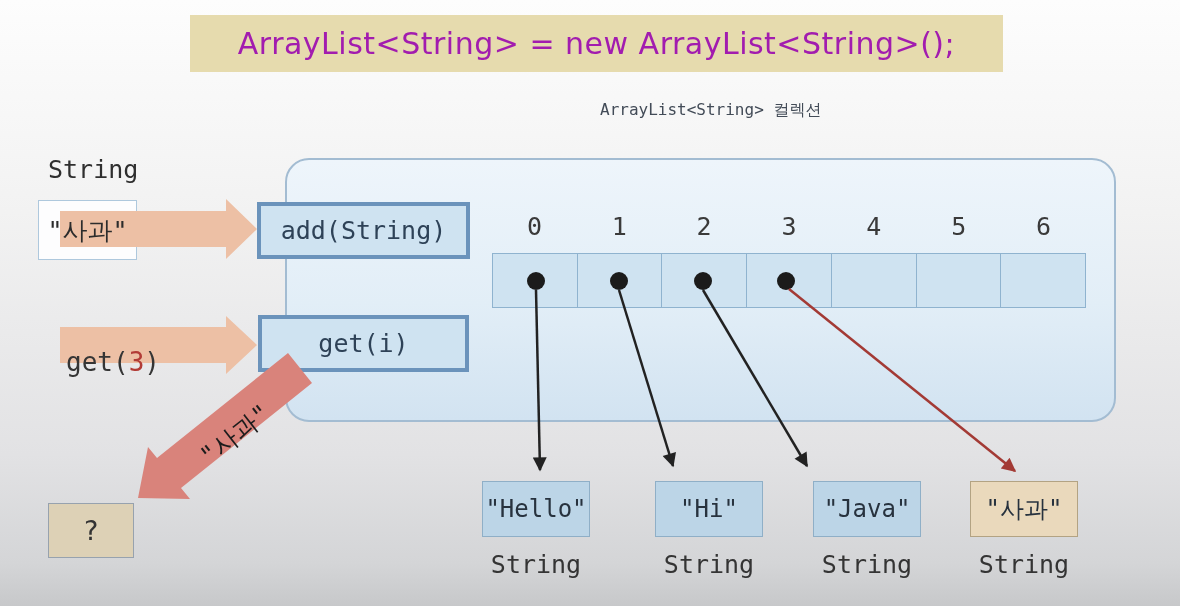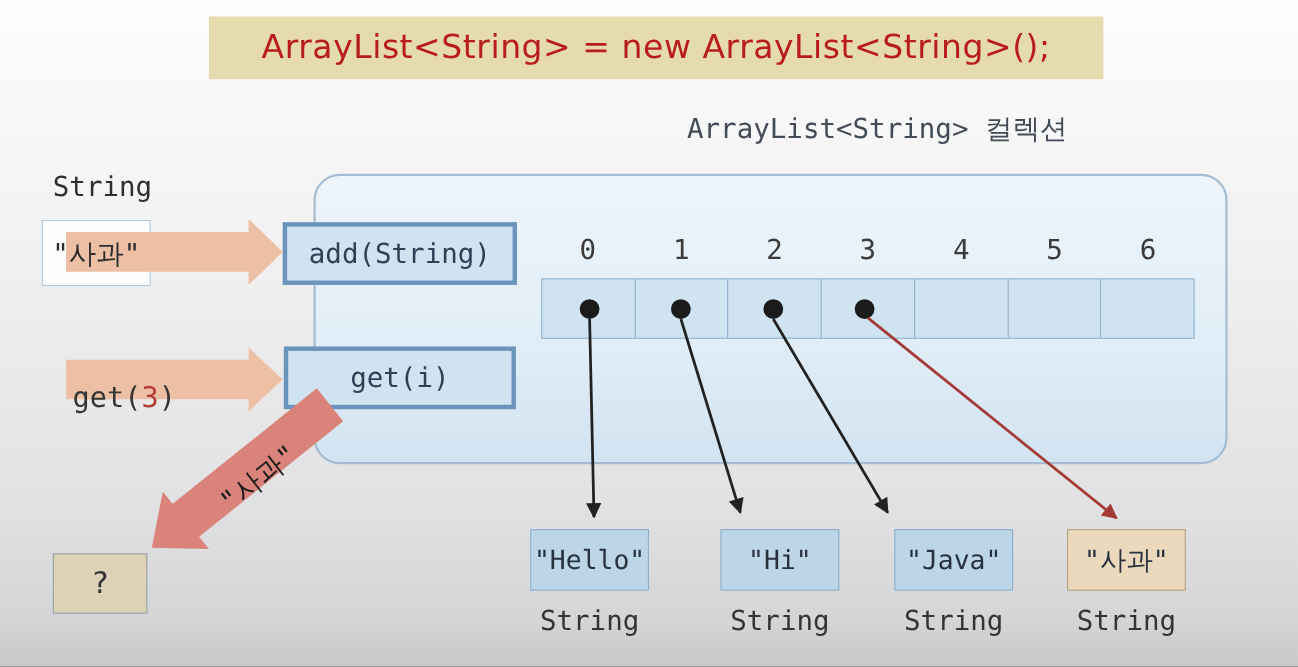--- a/index.html
+++ b/index.html
@@ -7,27 +7,27 @@
     position:relative;width:1180px;height:606px;overflow:hidden;
     background:linear-gradient(180deg,#fdfdfd 0%,#f2f2f2 35%,#e2e2e4 75%,#d4d5d7 93%,#c7c8ca 100%);
     font-family:"DejaVu Sans",sans-serif;
   }
   .mono{font-family:"DejaVu Sans Mono",monospace;}
 
   
   .title-bar{
     position:absolute;left:190px;top:15px;width:813px;height:57px;
     background:#e6dbae;display:flex;align-items:center;justify-content:center;
-    font-size:30px;color:#b91c1c;letter-spacing:0.5px;z-index:3;
+    font-size:30px;color:#a21caf;letter-spacing:0.5px;z-index:3;
   }
 
   
   .coll-label{
-    position:absolute;left:600px;top:100px;width:395px;text-align:center;
-    font-size:25px;color:#424b57;z-index:3;
+    position:absolute;left:600px;top:100px;width:395px;text-align:left;
+    font-size:16px;color:#424b57;z-index:3;
   }
 
   
   .container-box{
     position:absolute;left:285px;top:158px;width:827px;height:260px;
     border:2px solid #a3bcd2;border-radius:24px;
     background:linear-gradient(180deg,#eef5fb 0%,#e2eef7 55%,#d2e3f1 100%);
     z-index:1;
   }
 

